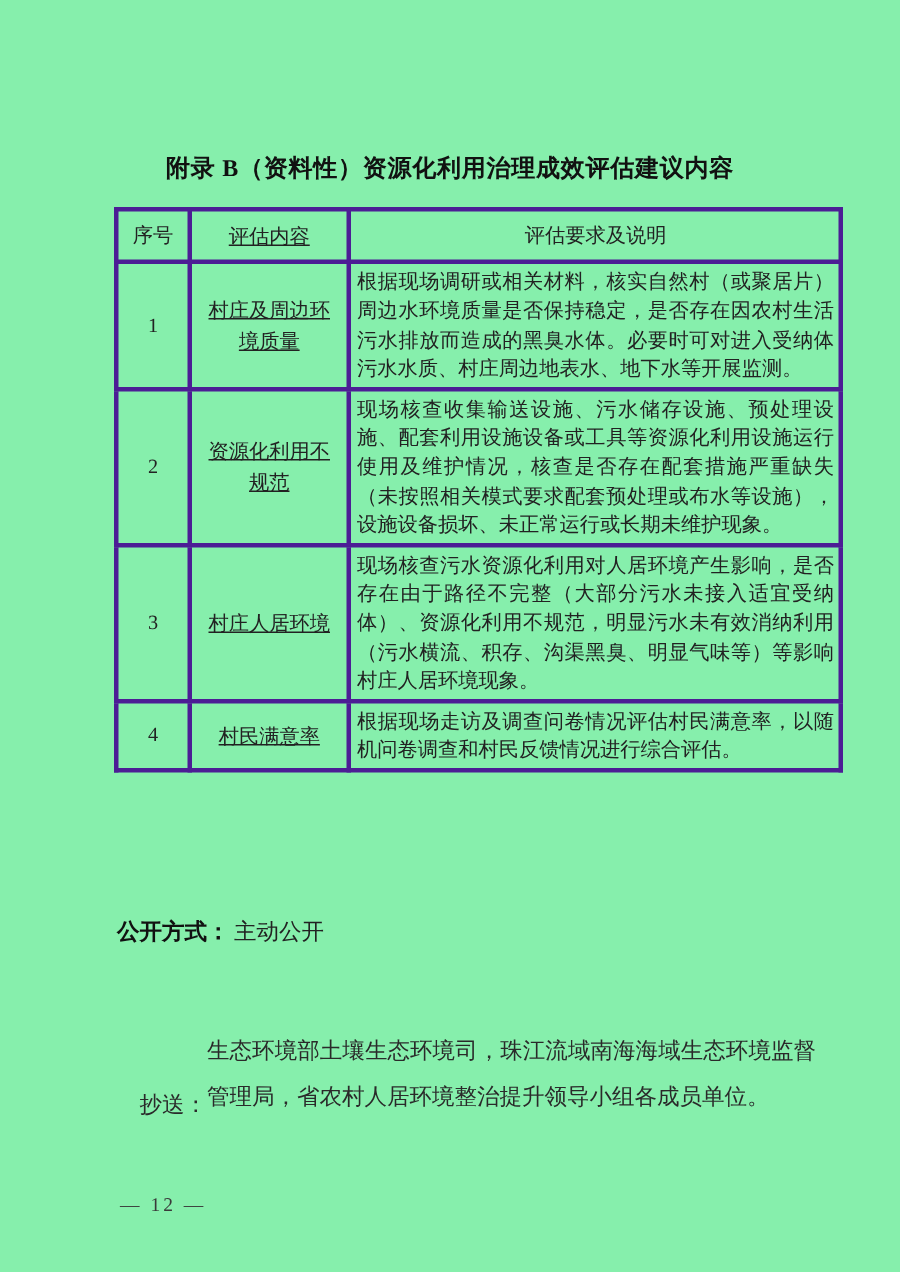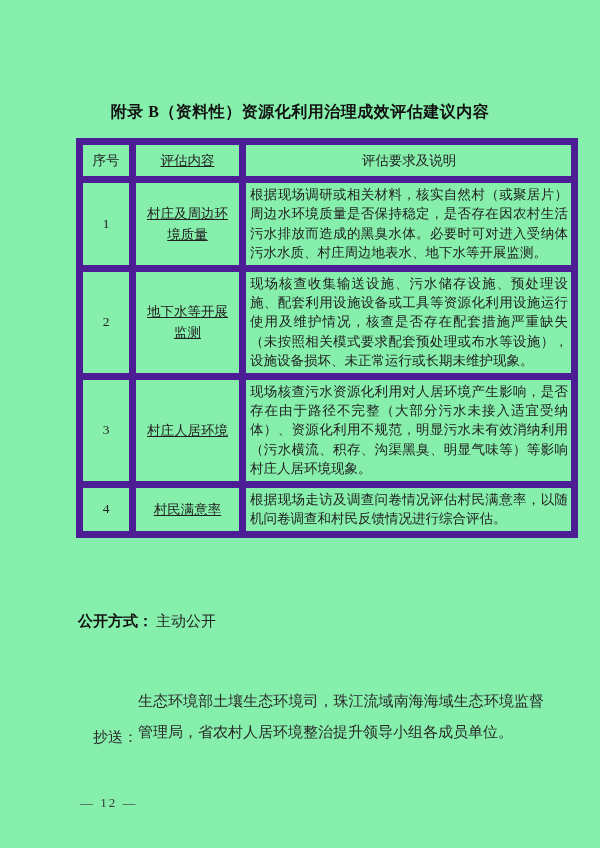--- a/index.html
+++ b/index.html
@@ -31,21 +31,21 @@
   .eval-table {
     position: absolute;
     top: 138px;
     left: 76px;
     width: 447px;
     border-collapse: collapse;
     table-layout: fixed;
   }
   .eval-table th,
   .eval-table td {
-    border: 7px solid #4c1d95;
+    border: 3px solid #4c1d95;
     font-weight: normal;
     font-size: 13.5px;
     color: #222222;
     vertical-align: middle;
   }
   .eval-table .c1 { width: 42px; text-align: center; padding: 0 2px; }
   .eval-table .c2 { width: 87px; text-align: center; padding: 5px 8px; line-height: 21px; text-decoration: underline; }
   .eval-table .c3 { width: 318px; text-align: justify; padding: 2px 3px 2px 4px; line-height: 19.4px; }
   .eval-table thead .c3 { text-align: center; }
   .eval-table thead tr  { height: 35px; }
@@ -105,21 +105,21 @@
       </tr>
     </thead>
     <tbody>
       <tr>
         <td class="c1">1</td>
         <td class="c2">村庄及周边环境质量</td>
         <td class="c3">根据现场调研或相关材料，核实自然村（或聚居片）周边水环境质量是否保持稳定，是否存在因农村生活污水排放而造成的黑臭水体。必要时可对进入受纳体污水水质、村庄周边地表水、地下水等开展监测。</td>
       </tr>
       <tr>
         <td class="c1">2</td>
-        <td class="c2">地下水等开展监测</td>
+        <td class="c2">资源化利用不规范</td>
         <td class="c3">现场核查收集输送设施、污水储存设施、预处理设施、配套利用设施设备或工具等资源化利用设施运行使用及维护情况，核查是否存在配套措施严重缺失（未按照相关模式要求配套预处理或布水等设施），设施设备损坏、未正常运行或长期未维护现象。</td>
       </tr>
       <tr>
         <td class="c1">3</td>
         <td class="c2">村庄人居环境</td>
         <td class="c3">现场核查污水资源化利用对人居环境产生影响，是否存在由于路径不完整（大部分污水未接入适宜受纳体）、资源化利用不规范，明显污水未有效消纳利用（污水横流、积存、沟渠黑臭、明显气味等）等影响村庄人居环境现象。</td>
       </tr>
       <tr>
         <td class="c1">4</td>
         <td class="c2">村民满意率</td>

